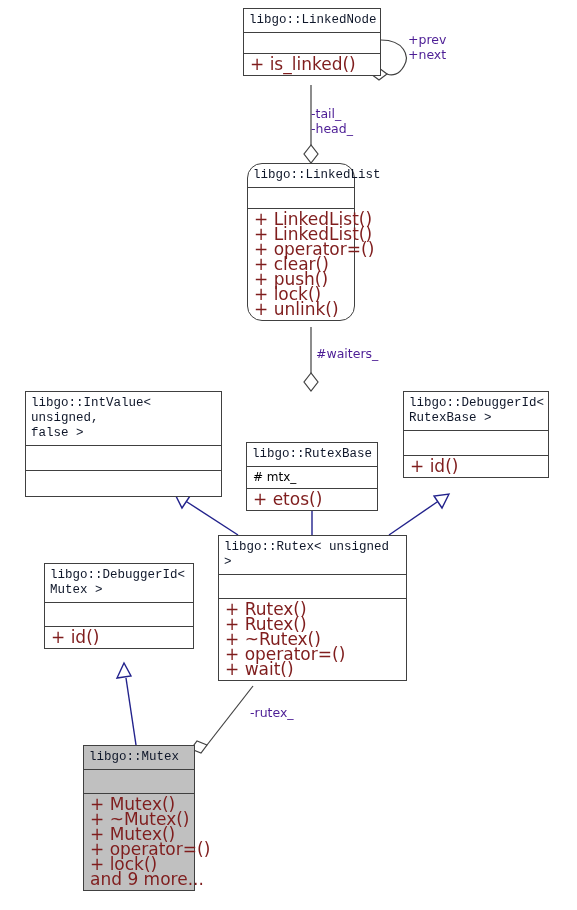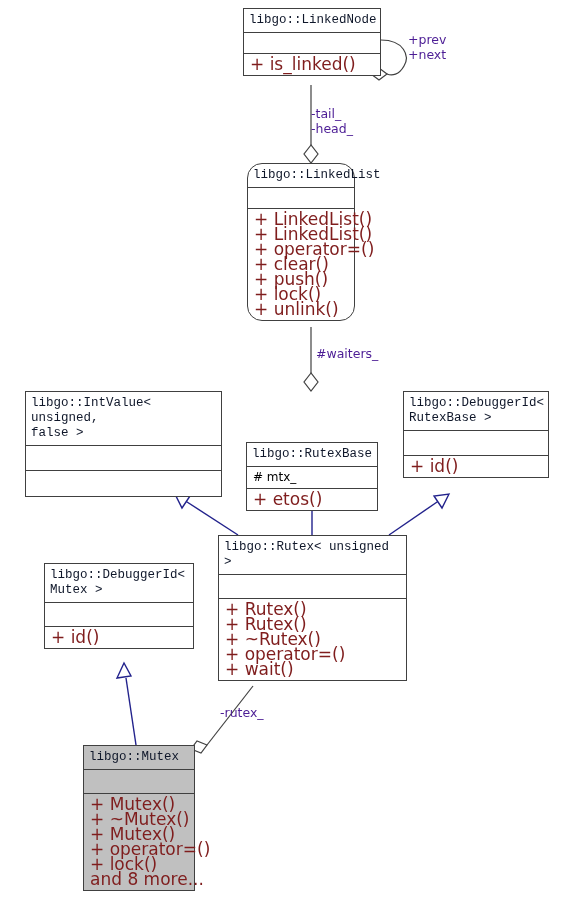--- a/index.html
+++ b/index.html
@@ -209,27 +209,27 @@
     <div class="uml-title">libgo::Mutex</div>
     <div class="uml-attrs" style="min-height:24px;">
       <div class="uml-row"></div>
     </div>
     <div class="uml-ops">
       <div class="uml-row">+ Mutex()</div>
       <div class="uml-row">+ ~Mutex()</div>
       <div class="uml-row">+ Mutex()</div>
       <div class="uml-row">+ operator=()</div>
       <div class="uml-row">+ lock()</div>
-      <div class="uml-row">and 8 more...</div>
+      <div class="uml-row">and 9 more...</div>
     </div>
   </div>
 
   <div class="edge-label" style="left:408px; top:32px;">+prev
 +next</div>
 
   <div class="edge-label" style="left:311px; top:106px; text-align:left;">-tail_
 -head_</div>
 
   <div class="edge-label" style="left:316px; top:346px;">#waiters_</div>
 
-  <div class="edge-label" style="left:220px; top:705px;">-rutex_</div>
+  <div class="edge-label" style="left:250px; top:705px;">-rutex_</div>
 
 </div>
 
 </body></html>

